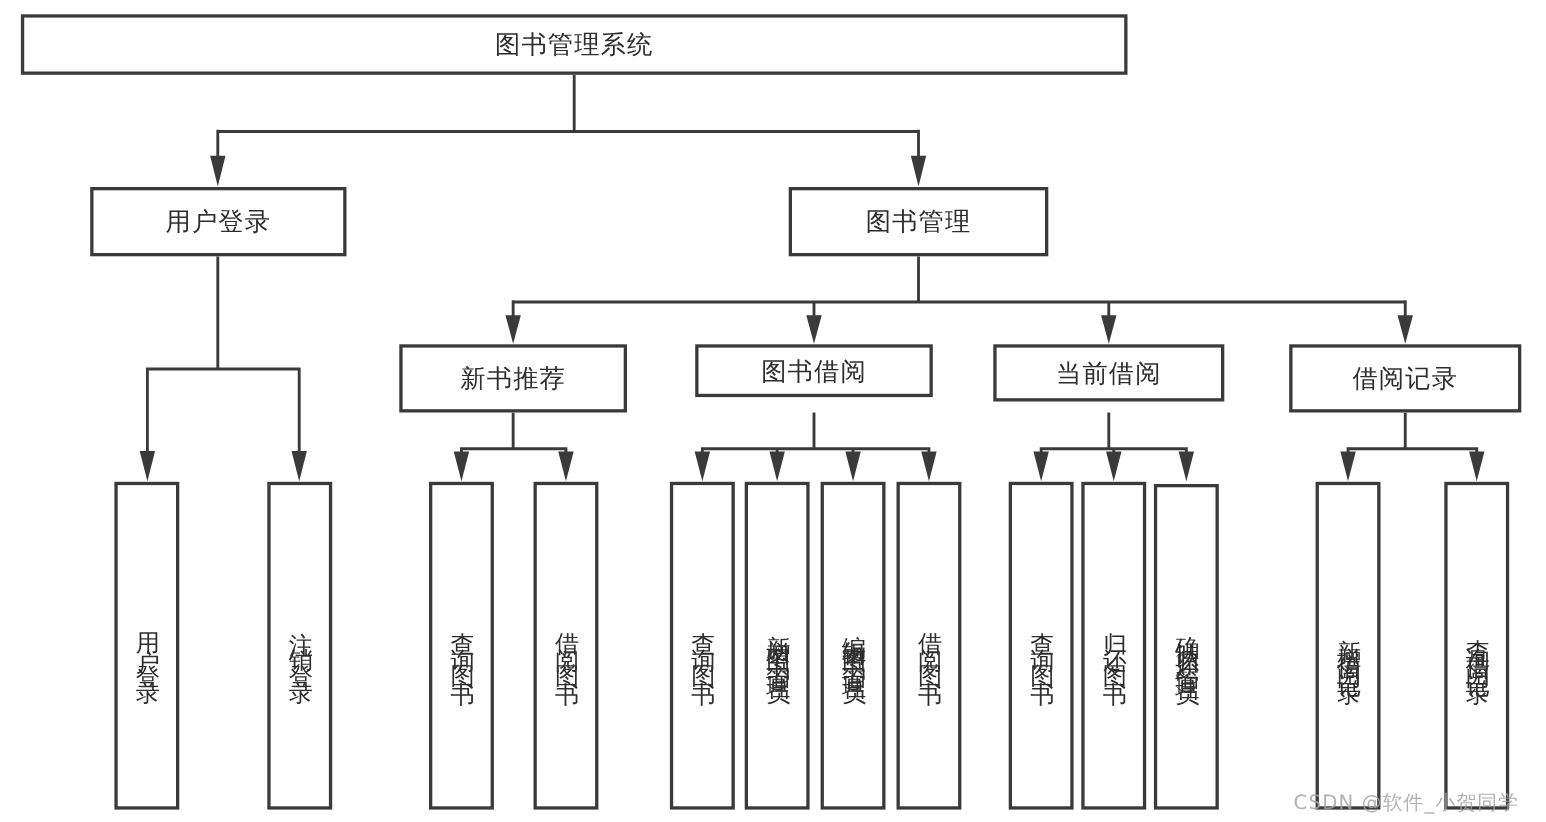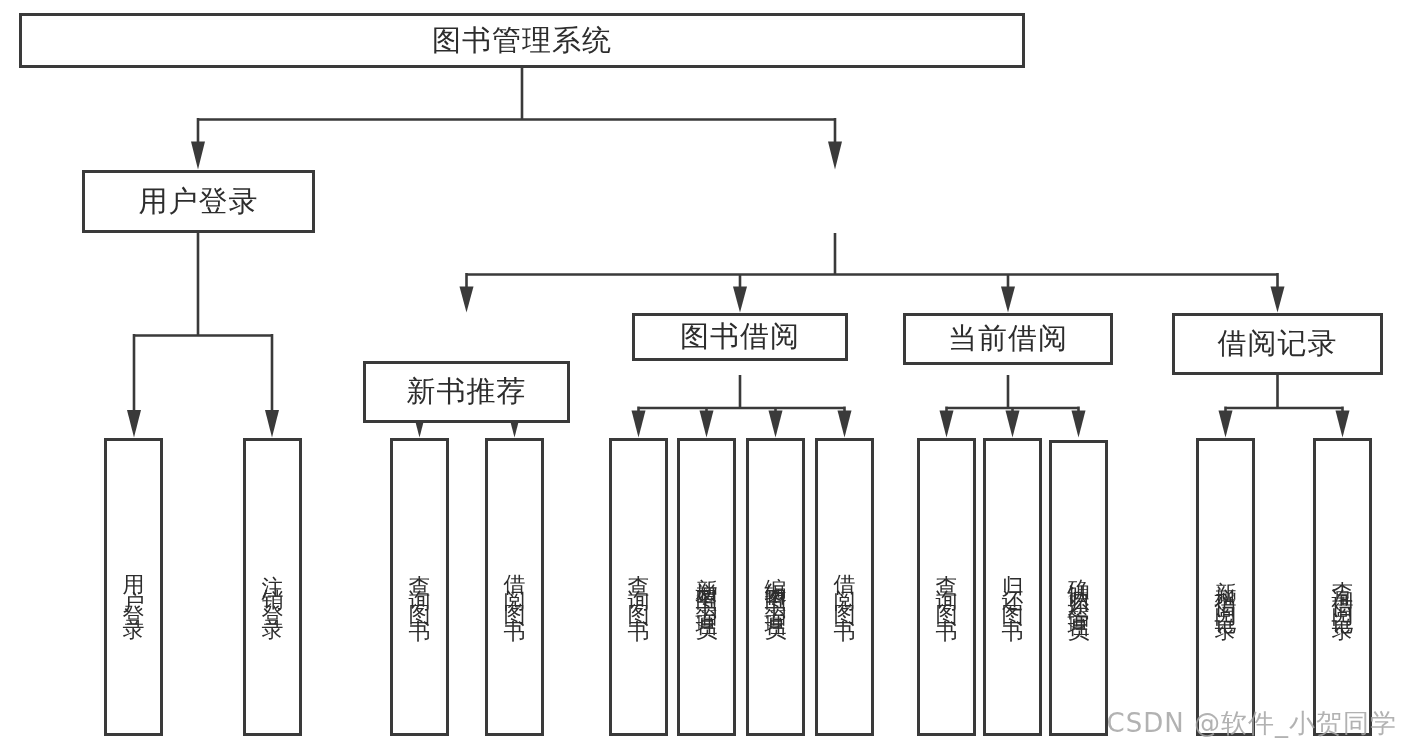--- a/index.html
+++ b/index.html
@@ -6,32 +6,32 @@
   .canvas{
     position:relative;width:1405px;height:747px;background:#ffffff;
     font-family:"DejaVu Sans","Liberation Sans",sans-serif;overflow:hidden;
   }
   .wires{position:absolute;left:0;top:0;width:1405px;height:747px;}
   .node{
     position:absolute;box-sizing:border-box;background:#ffffff;
     border:3px solid #3a3a3a;color:#2d2d2d;
     display:flex;align-items:center;justify-content:center;
   }
-  .node.h{font-size:29px;letter-spacing:1px;white-space:nowrap;}
+  .node.h{font-size:23px;letter-spacing:1px;white-space:nowrap;}
   .node.v{font-size:22px;}
   .node.v .vtxt{
     writing-mode:vertical-rl;text-orientation:mixed;
     line-height:1;white-space:nowrap;
   }
   .v-short .vtxt{letter-spacing:15px;}
   .v-mid   .vtxt{letter-spacing:8px;}
   .v-long  .vtxt{letter-spacing:6px;}
   .watermark{
-    position:absolute;right:8px;bottom:6px;z-index:5;
-    font-size:26px;color:rgba(165,165,165,0.85);
+    position:absolute;right:24px;bottom:6px;z-index:5;
+    font-size:18px;color:rgba(165,165,165,0.85);
     letter-spacing:1px;white-space:nowrap;
   }
 </style>
 </head>
 <body>
 
 <div class="canvas">
 
   <svg class="wires" viewBox="0 0 1405 747" xmlns="http://www.w3.org/2000/svg">
     <g stroke="#3a3a3a" stroke-width="2.6" fill="none">
@@ -80,22 +80,25 @@
     </g>
   </svg>
 
   <div class="node h" style="left:19px;top:13px;width:1006px;height:55px;">
     <span>图书管理系统</span>
   </div>
 
   <div class="node h" style="left:82px;top:170px;width:233px;height:63px;">
     <span>用户登录</span>
   </div>
+  <div class="node h" style="left:717px;top:170px;width:236px;height:63px;">
+    <span>图书管理</span>
+  </div>
 
-  <div class="node h" style="left:363px;top:313px;width:207px;height:62px;margin-top:48px;">
+  <div class="node h" style="left:363px;top:313px;width:207px;height:62px;">
     <span>新书推荐</span>
   </div>
   <div class="node h" style="left:632px;top:313px;width:216px;height:48px;">
     <span>图书借阅</span>
   </div>
   <div class="node h" style="left:903px;top:313px;width:210px;height:52px;">
     <span>当前借阅</span>
   </div>
   <div class="node h" style="left:1172px;top:313px;width:211px;height:62px;">
     <span>借阅记录</span>

